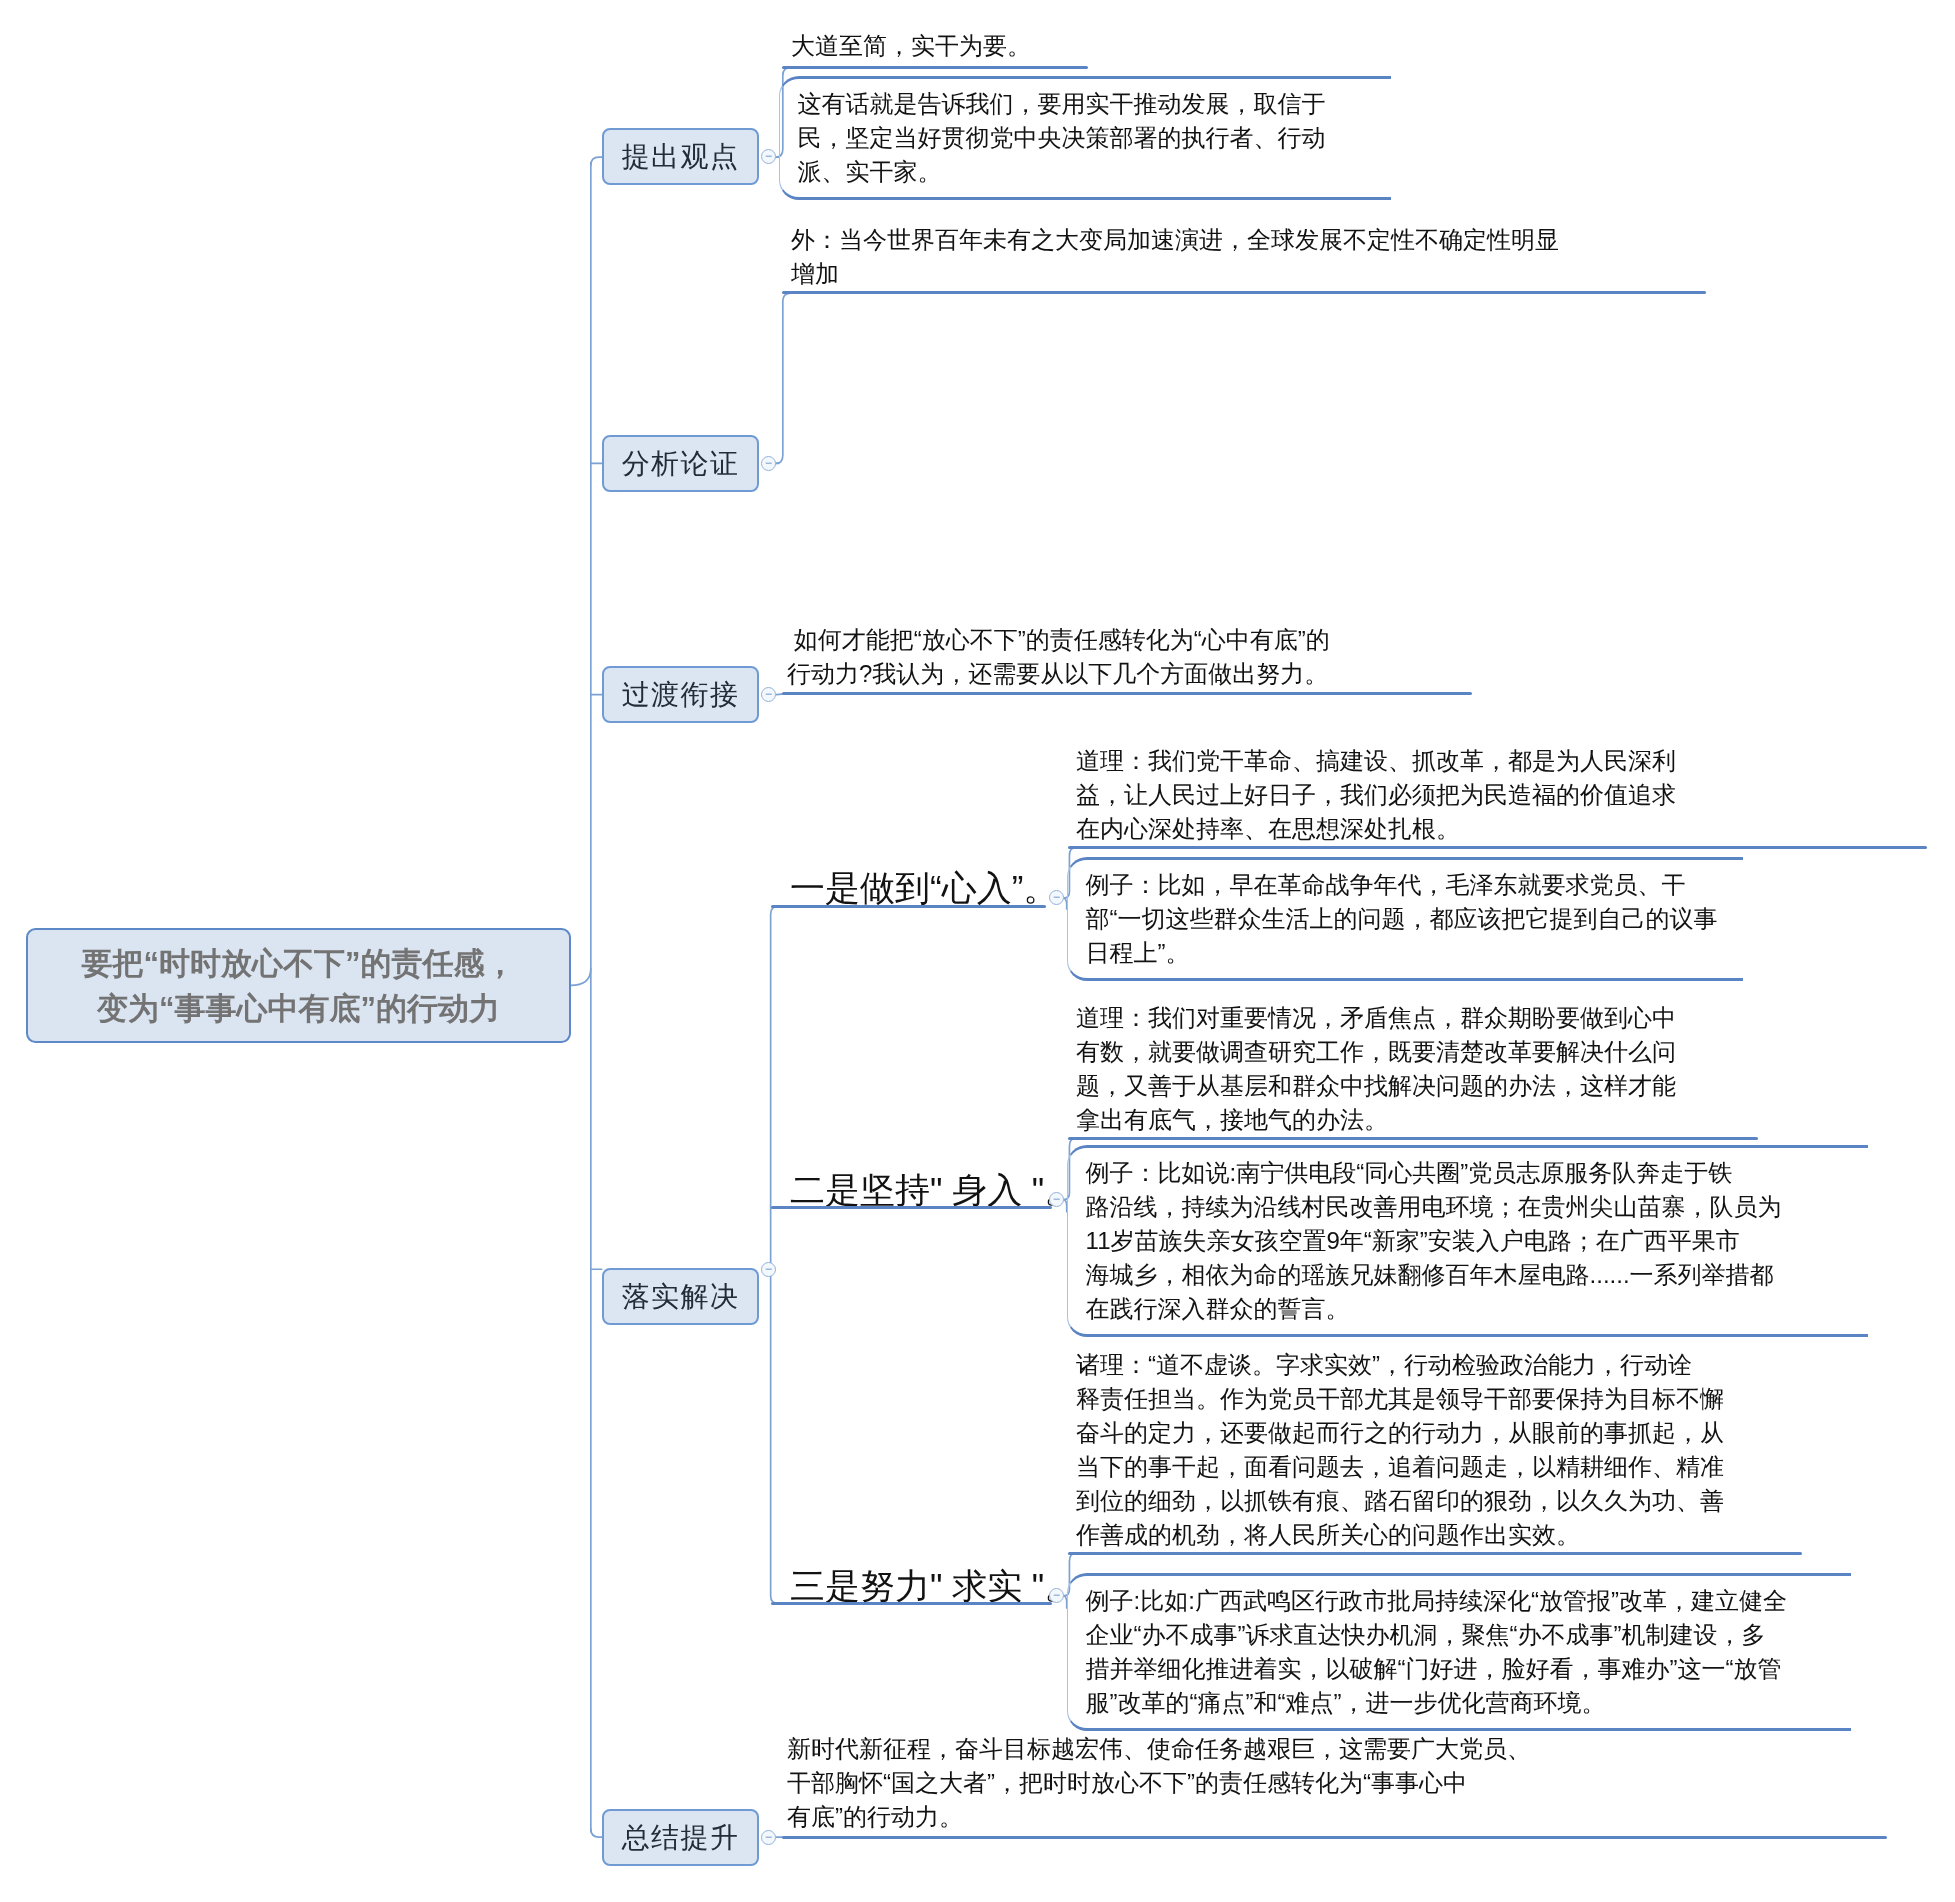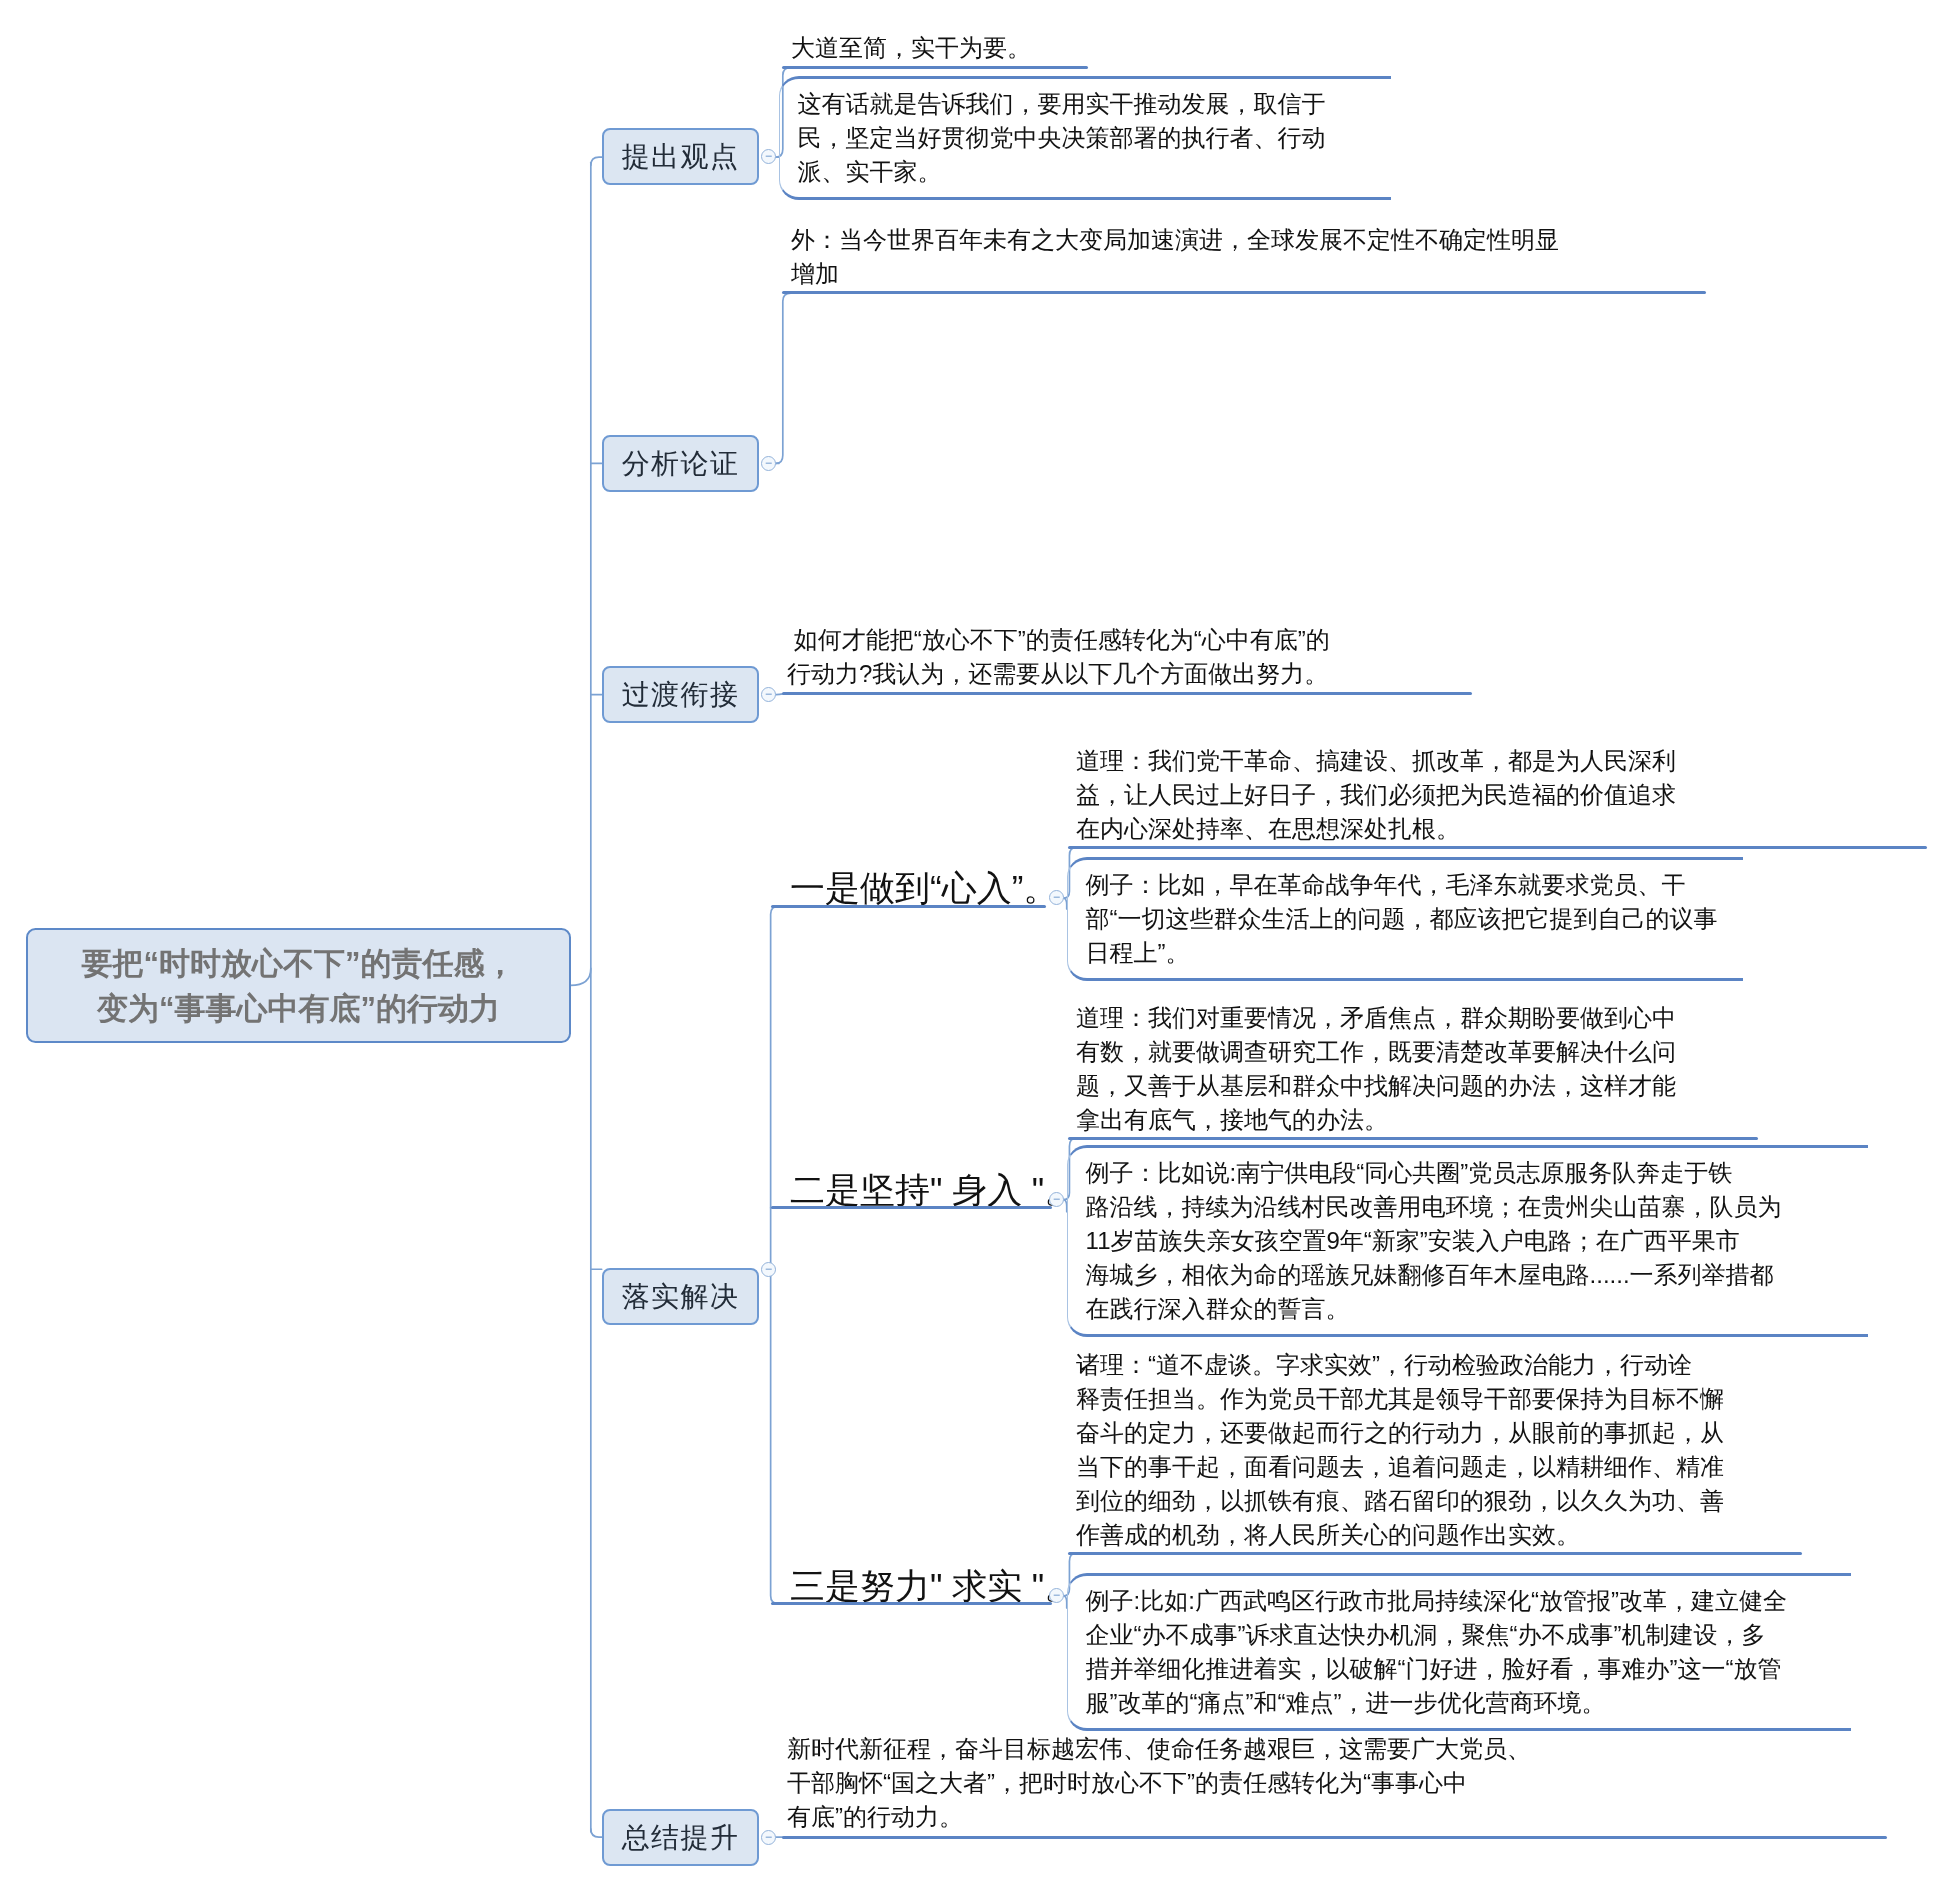--- a/index.html
+++ b/index.html
@@ -60,21 +60,21 @@
 
   <div class="node root">要把“时时放心不下”的责任感，
 变为“事事心中有底”的行动力</div>
 
   <div class="node cat" style="left:602px;top:128px;">提出观点</div>
   <div class="node cat" style="left:602px;top:435px;">分析论证</div>
   <div class="node cat" style="left:602px;top:666px;">过渡衔接</div>
   <div class="node cat" style="left:602px;top:1241px;margin-top:27px;">落实解决</div>
   <div class="node cat" style="left:602px;top:1809px;">总结提升</div>
 
-  <div class="node txt" style="left:791px;top:31px;">大道至简，实干为要。</div>
+  <div class="node txt" style="left:791px;top:31px;font-family:Liberation Mono, monospace;">大道至简，实干为要。</div>
   <div class="uline" style="left:782px;top:66px;width:306px;"></div>
   <div class="node txt" style="left:791px;top:223px;">外：当今世界百年未有之大变局加速演进，全球发展不定性不确定性明显
 增加</div>
 
   <div class="node txt box" style="left:779px;top:76px;width:612px;">这有话就是告诉我们，要用实干推动发展，取信于
 民，坚定当好贯彻党中央决策部署的执行者、行动
 派、实干家。</div>
   <div class="uline" style="left:782px;top:291px;width:924px;"></div>
 
   <div class="node txt" style="left:787px;top:623px;"> 如何才能把“放心不下”的责任感转化为“心中有底”的

